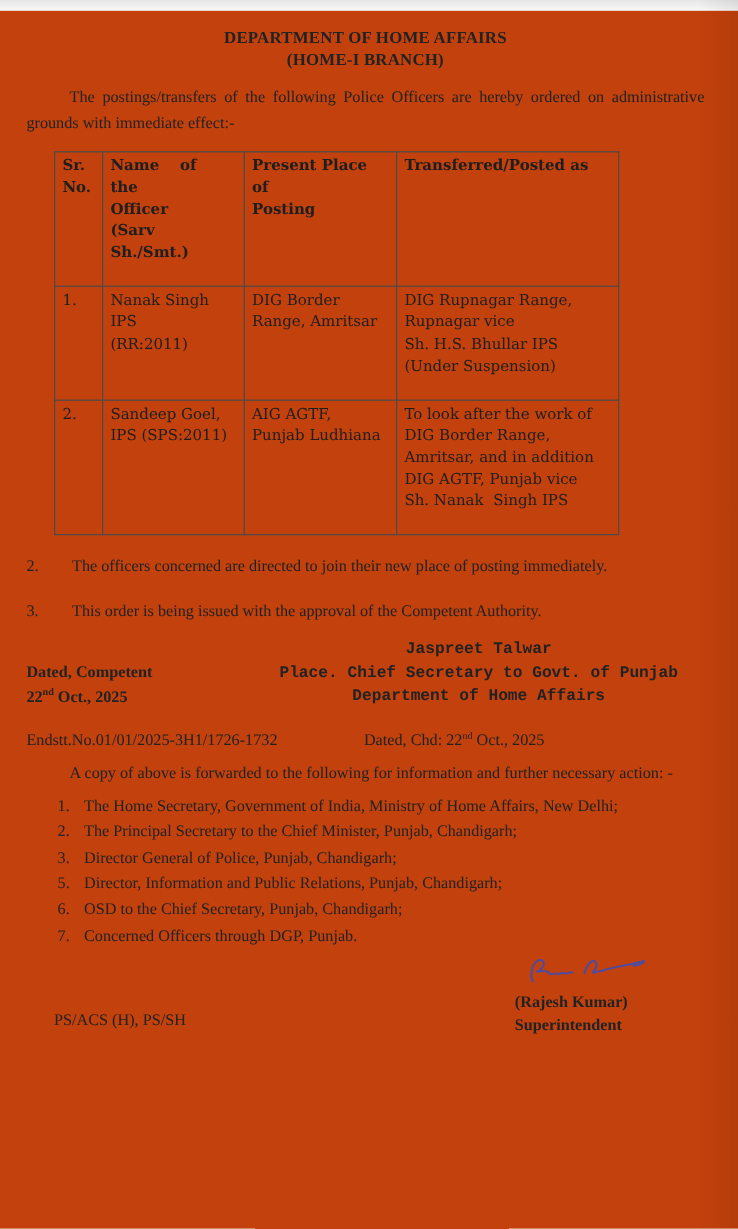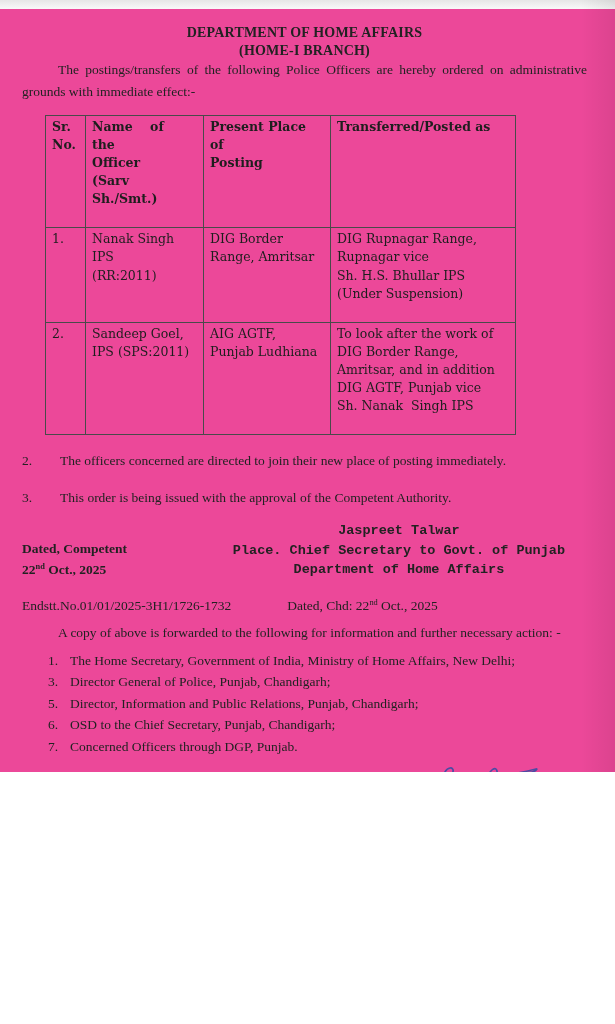--- a/index.html
+++ b/index.html
@@ -1,21 +1,21 @@
 <!DOCTYPE html>
 <html><head>
 <meta charset="utf-8">
 <style>
   * { margin: 0; padding: 0; box-sizing: border-box; }
   html, body { background: #ffffff; }
   .page {
     position: relative;
     width: 615px;
-    height: 772px;
-    background: #ec4899;
+    height: 1024px;
+    background: #c2410c;
     overflow: hidden;
     font-family: "Liberation Serif", serif;
     font-size: 13.5px;
     color: #222222;
     line-height: 1.62;
   }
   .edge-top {
     position: absolute; top: 0; left: 0; right: 0; height: 9px;
     background: linear-gradient(#e6e6e6, #f9f9f9);
   }
@@ -27,21 +27,21 @@
 
   .dept, .branch {
     text-align: center; font-weight: bold; font-size: 14px; letter-spacing: 0.2px;
     line-height: 1.25;
   }
   .order-title {
     text-align: center; font-weight: bold; font-size: 14px; margin-top: 14px;
     text-decoration: underline; text-underline-offset: 3px; letter-spacing: 0.2px;
   }
 
-  .para { text-align: justify; }
+  .para { text-align: justify; margin-top: 11px; }
   .indent { text-indent: 36px; }
   .numbered { margin-top: 15px; text-indent: 0; }
   .pnum { display: inline-block; width: 38px; }
 
   table.orders {
     border-collapse: collapse; table-layout: fixed;
     width: 470px; margin: 12px 0 0 23px;
     font-family: "DejaVu Serif", serif;
     font-size: 12.5px; line-height: 1.45; color: #1e1e1e;
   }
@@ -59,21 +59,21 @@
 
   .sig-row {
     display: flex; justify-content: space-between; align-items: flex-end;
     margin-top: 12px; font-weight: bold;
   }
   .dated-block { line-height: 1.5; }
   .signatory-block { text-align: center; margin-right: 22px; line-height: 1.45; font-family: Liberation Mono, monospace; }
   .sup { vertical-align: super; font-size: 0.62em; }
 
   .endstt-row { margin-top: 15px; }
-  .endstt-date { margin-left: 56px; }
+  .endstt-date { margin-left: 72px; }
 
   .copy-para { margin-top: 5px; }
 
   .cc-list { margin-top: 6px; }
   .cc-item { line-height: 1.6; }
   .cc-num { display: inline-block; width: 22px; margin-left: 26px; }
 
   .closing-row {
     display: flex; justify-content: space-between; align-items: flex-end;
     margin-top: 2px;
@@ -155,20 +155,21 @@
     </div>
 
     <div class="endstt-row">
       <span>Endstt.No.01/01/2025-3H1/1726-1732</span><span class="endstt-date"><span>Dated, Chd: 22</span><span class="sup">nd</span><span> Oct., 2025</span></span>
     </div>
 
     <p class="para indent copy-para">A copy of above is forwarded to the following for information and further necessary action: -</p>
 
     <div class="cc-list">
       <div class="cc-item"><span class="cc-num">1.</span><span>The Home Secretary, Government of India, Ministry of Home Affairs, New Delhi;</span></div>
+      <div class="cc-item"><span class="cc-num">2.</span><span>The Principal Secretary to the Chief Minister, Punjab, Chandigarh;</span></div>
       <div class="cc-item"><span class="cc-num">3.</span><span>Director General of Police, Punjab, Chandigarh;</span></div>
       <div class="cc-item"><span class="cc-num">5.</span><span>Director, Information and Public Relations, Punjab, Chandigarh;</span></div>
       <div class="cc-item"><span class="cc-num">6.</span><span>OSD to the Chief Secretary, Punjab, Chandigarh;</span></div>
       <div class="cc-item"><span class="cc-num">7.</span><span>Concerned Officers through DGP, Punjab.</span></div>
     </div>
 
     <div class="closing-row">
       <div class="ps-ref">PS/ACS (H), PS/SH</div>
       <div class="signer-block">
         <svg class="signature-svg" width="104" height="32" viewBox="0 0 104 32" aria-hidden="true">

